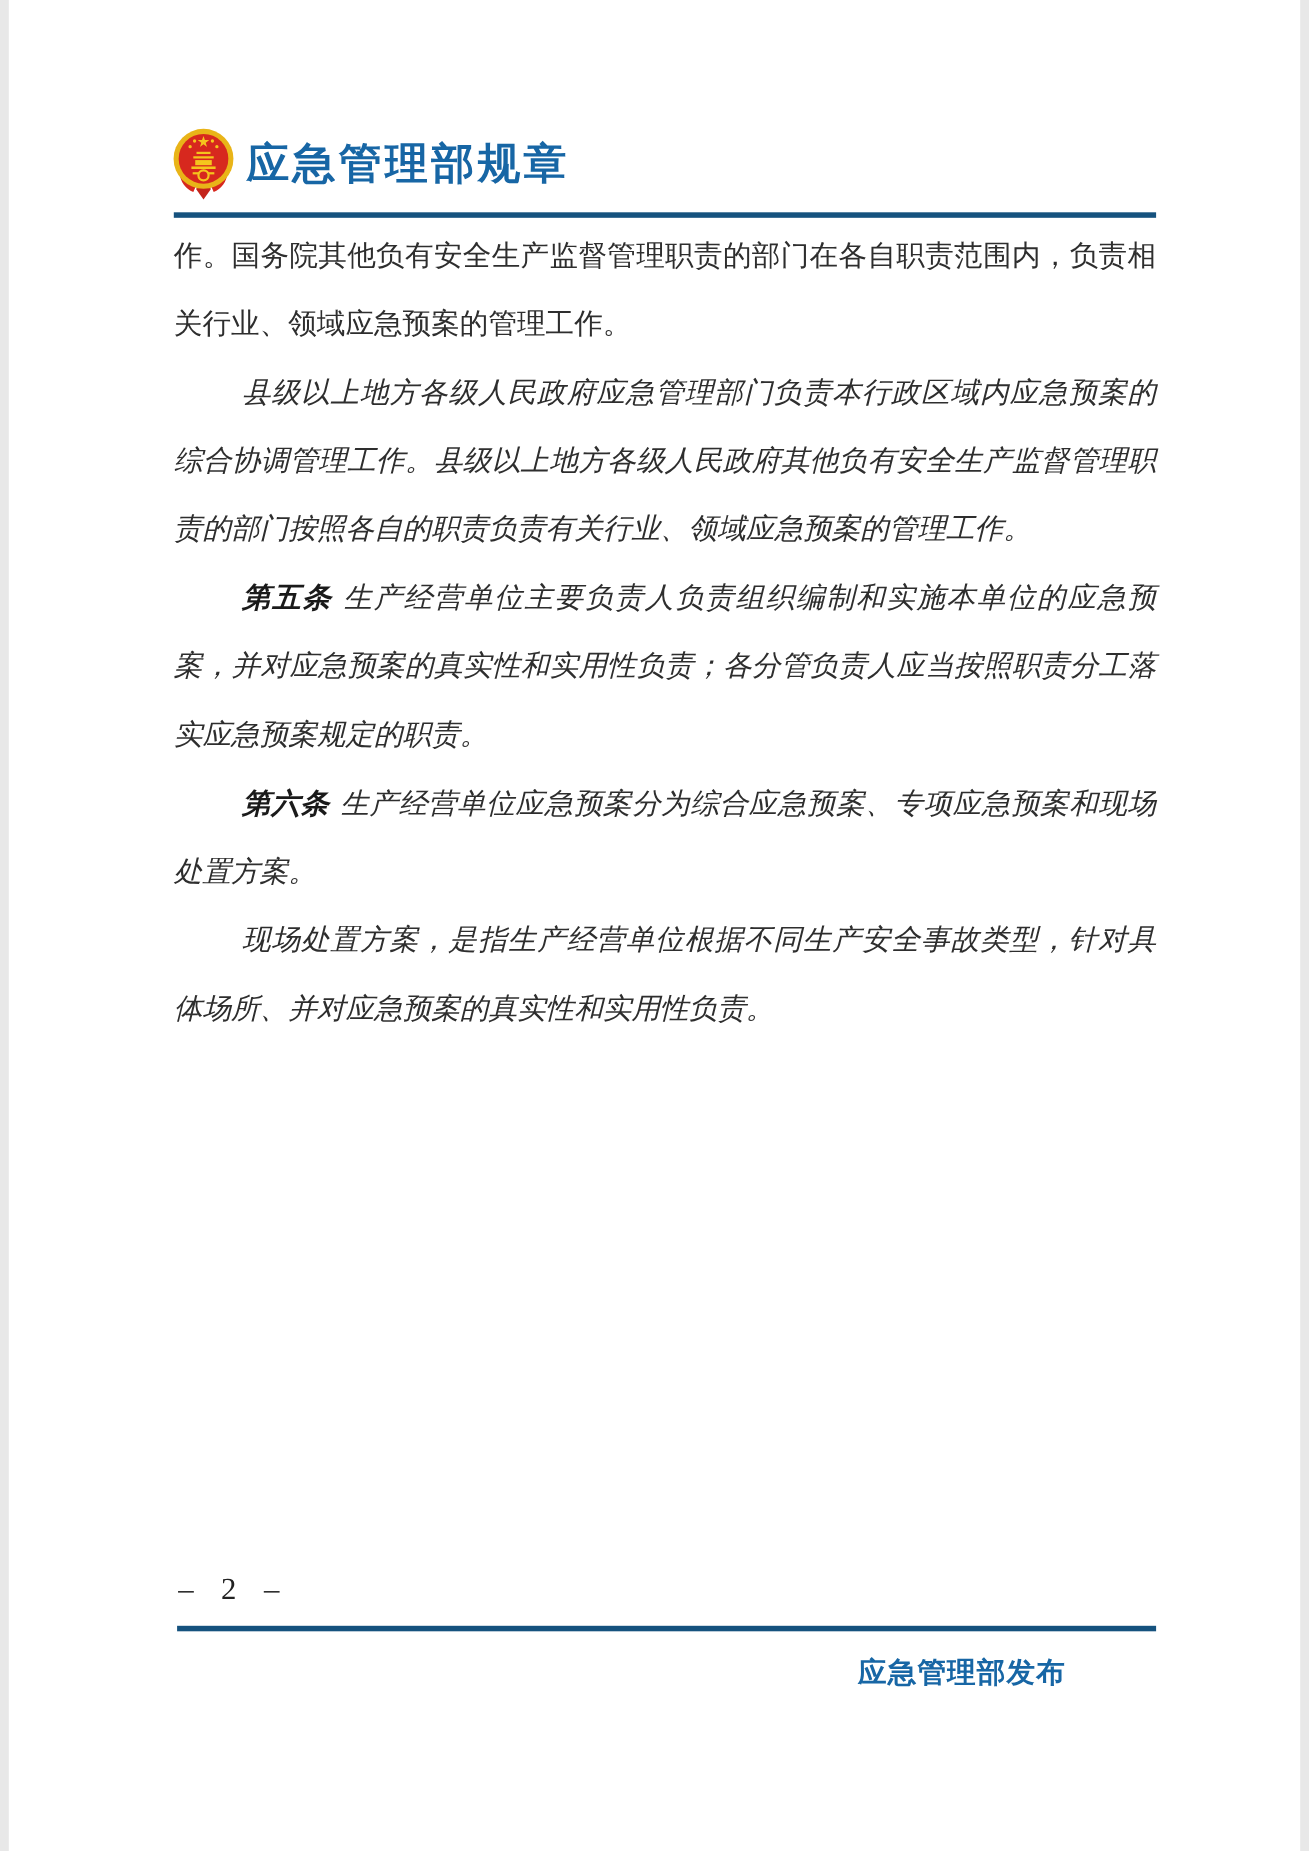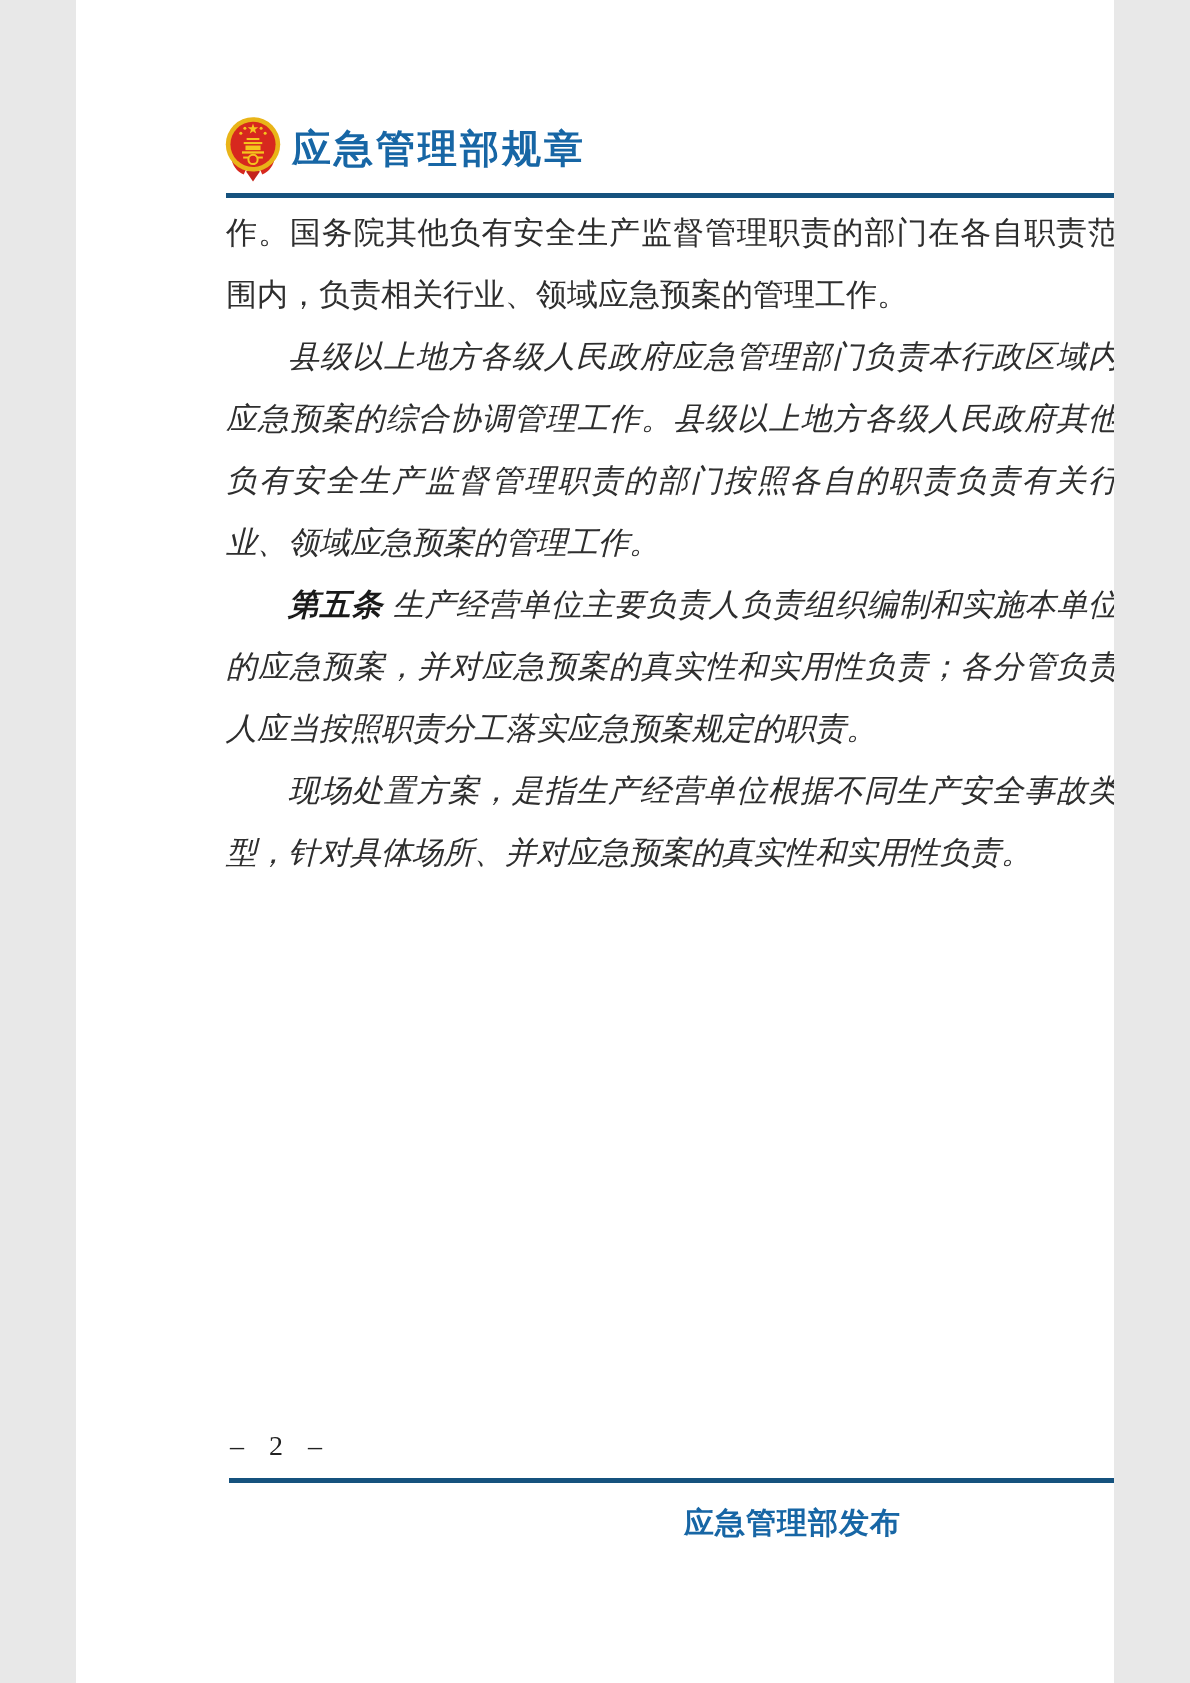--- a/index.html
+++ b/index.html
@@ -1,18 +1,18 @@
 <!DOCTYPE html>
 <html><head>
 <meta charset="utf-8">
 <style>
   html, body { margin: 0; padding: 0; background: #e8e8e8; }
   .page {
     position: relative;
-    width: 1038px;
+    width: 1174px;
     height: 1683px;
     margin: 0 auto;
     background: #ffffff;
     overflow: hidden;
     font-family: "Liberation Serif", "DejaVu Serif", serif;
   }
   .header {
     position: absolute;
     left: 148px;
     top: 116px;
@@ -39,21 +39,21 @@
     background: #15527E;
   }
   .content {
     position: absolute;
     left: 150px;
     top: 202px;
     width: 893px;
   }
   .para {
     margin: 0;
-    font-size: 31px;
+    font-size: 26px;
     line-height: 62px;
     color: #2e2e2e;
     text-align: justify;
     text-justify: inter-character;
     font-weight: 400;
   }
   .para.indent { text-indent: 62px; font-style: italic; }
   .para-lead {
     font-family: "Liberation Sans", "DejaVu Sans", sans-serif;
     font-weight: 700;
@@ -74,21 +74,21 @@
     left: 153px;
     top: 1478px;
     width: 890px;
     height: 5px;
     background: #15527E;
   }
   .publisher {
     position: absolute;
     top: 1503px;
     right: 213px;
-    font-size: 30px;
+    font-size: 26px;
     font-weight: 700;
     letter-spacing: 1px;
     color: #1766A5;
     font-family: "Liberation Serif", "DejaVu Serif", serif;
     white-space: nowrap;
   }
 </style>
 </head>
 <body>
 
@@ -122,20 +122,21 @@
     </svg>
     <div class="header-title">应急管理部规章</div>
   </div>
 
   <div class="header-rule"></div>
 
   <div class="content">
     <p class="para"><span>作。国务院其他负有安全生产监督管理职责的部门在各自职责范围内，负责相关行业、领域应急预案的管理工作。</span></p>
     <p class="para indent"><span>县级以上地方各级人民政府应急管理部门负责本行政区域内应急预案的综合协调管理工作。县级以上地方各级人民政府其他负有安全生产监督管理职责的部门按照各自的职责负责有关行业、领域应急预案的管理工作。</span></p>
     <p class="para indent"><span class="para-lead">第五条</span><span>生产经营单位主要负责人负责组织编制和实施本单位的应急预案，并对应急预案的真实性和实用性负责；各分管负责人应当按照职责分工落实应急预案规定的职责。</span></p>
+    <p class="para indent"><span class="para-lead">第六条</span><span>生产经营单位应急预案分为综合应急预案、专项应急预案和现场处置方案。</span></p>
     <p class="para indent"><span>现场处置方案，是指生产经营单位根据不同生产安全事故类型，针对具体场所、并对应急预案的真实性和实用性负责。</span></p>
   </div>
 
   <div class="page-number">– 2 –</div>
 
   <div class="footer-rule"></div>
 
   <div class="publisher">应急管理部发布</div>
 
 </div>

